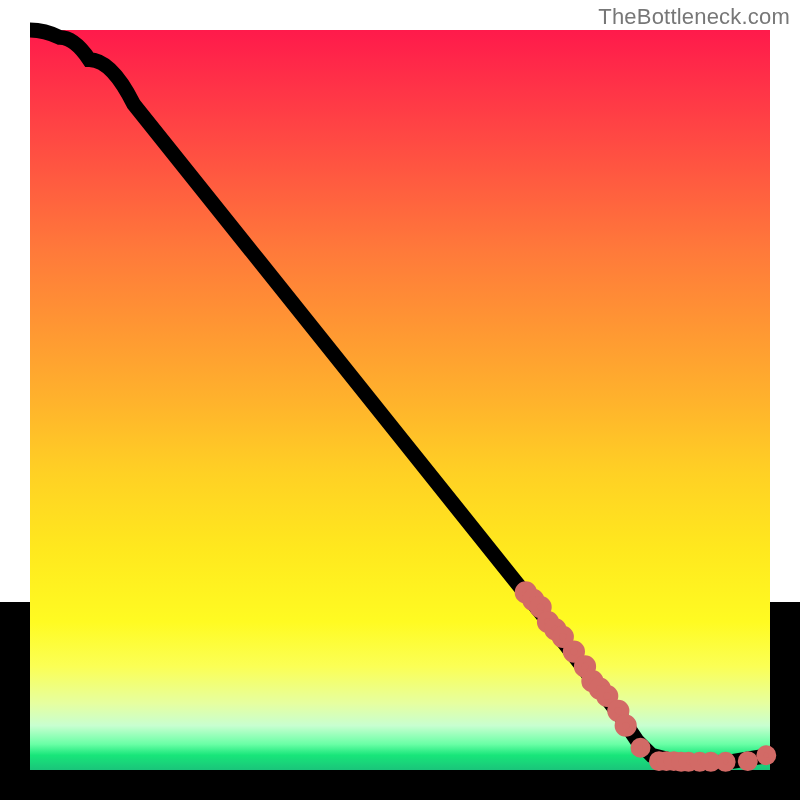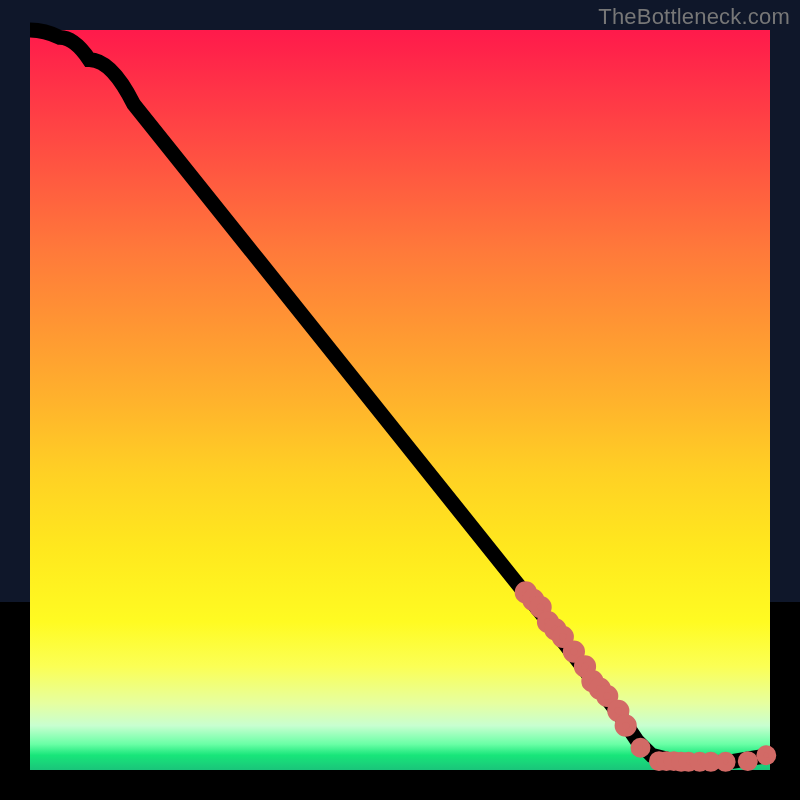--- a/index.html
+++ b/index.html
@@ -8,21 +8,21 @@
     width: 800px;
     height: 800px;
     background: #000;
     overflow: hidden;
     font-family: Arial, Helvetica, sans-serif;
   }
   .stage {
     position: relative;
     width: 800px;
     height: 602px;
-    background: #0f172a;
+    background: #ffffff;
   }
   .plot {
     position: absolute;
     left: 30px;
     top: 30px;
     width: 740px;
     height: 740px;
   }
   .plot .gradient {
     position: absolute;

